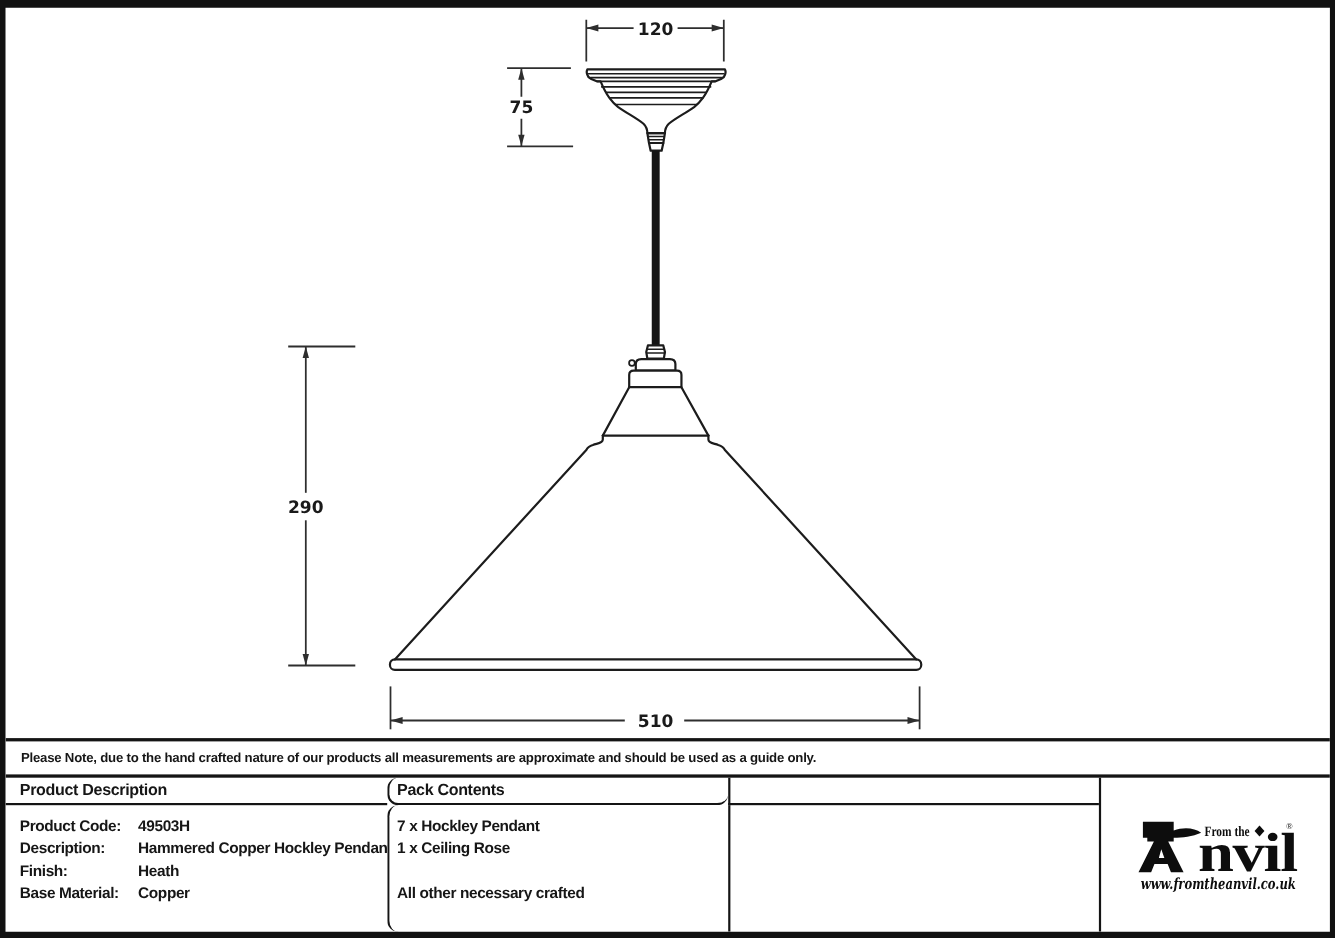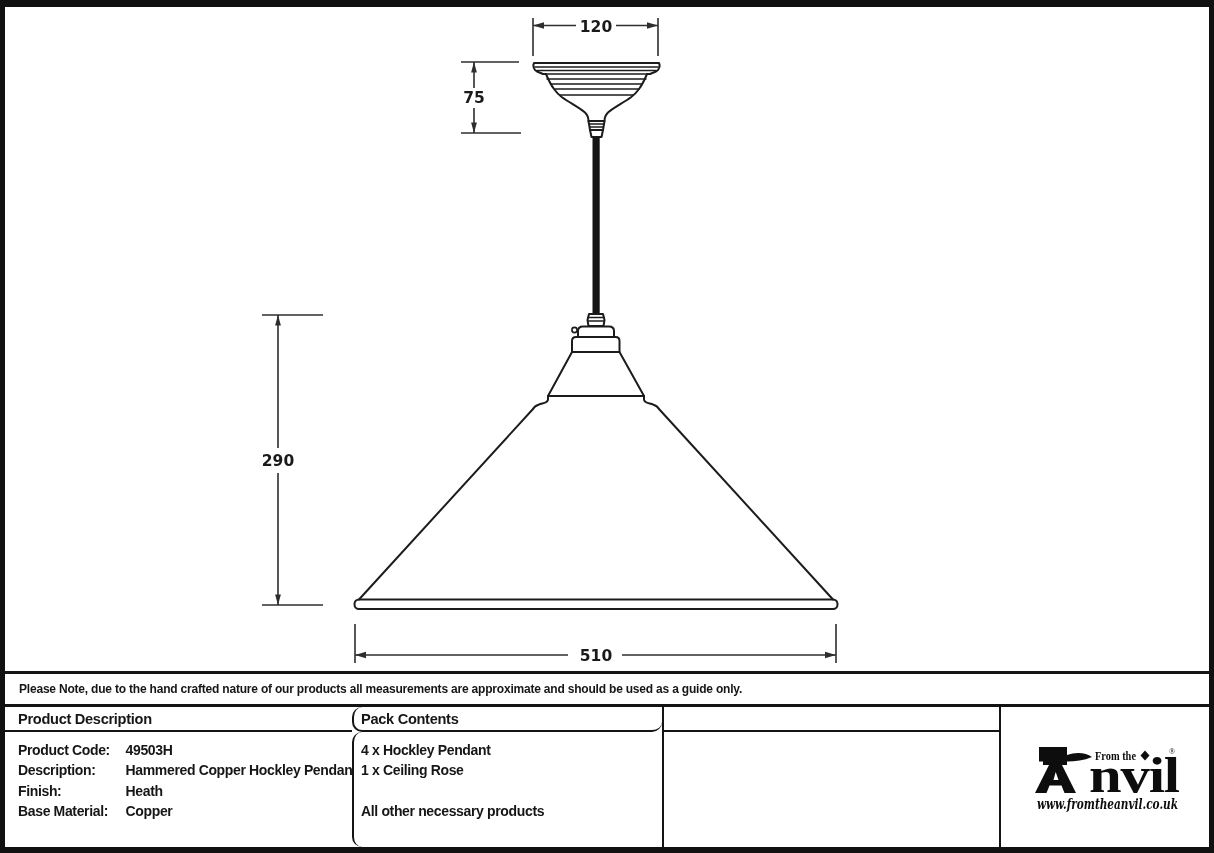--- a/index.html
+++ b/index.html
@@ -181,21 +181,21 @@
         <span class="pi-label">Finish:</span>
         <span class="pi-value">Heath</span>
       </div>
       <div class="pi-row">
         <span class="pi-label">Base Material:</span>
         <span class="pi-value">Copper</span>
       </div>
     </div>
 
     <div class="cell body-cell bl c2">
-      <div>4 x Hockley Pendant</div>
+      <div>7 x Hockley Pendant</div>
       <div>1 x Ceiling Rose</div>
-      <div class="pack-footer">All other necessary products</div>
+      <div class="pack-footer">All other necessary crafted</div>
     </div>
 
     <div class="cell body-cell bl"></div>
 
   </div>
 </div>
 
 </body></html>

